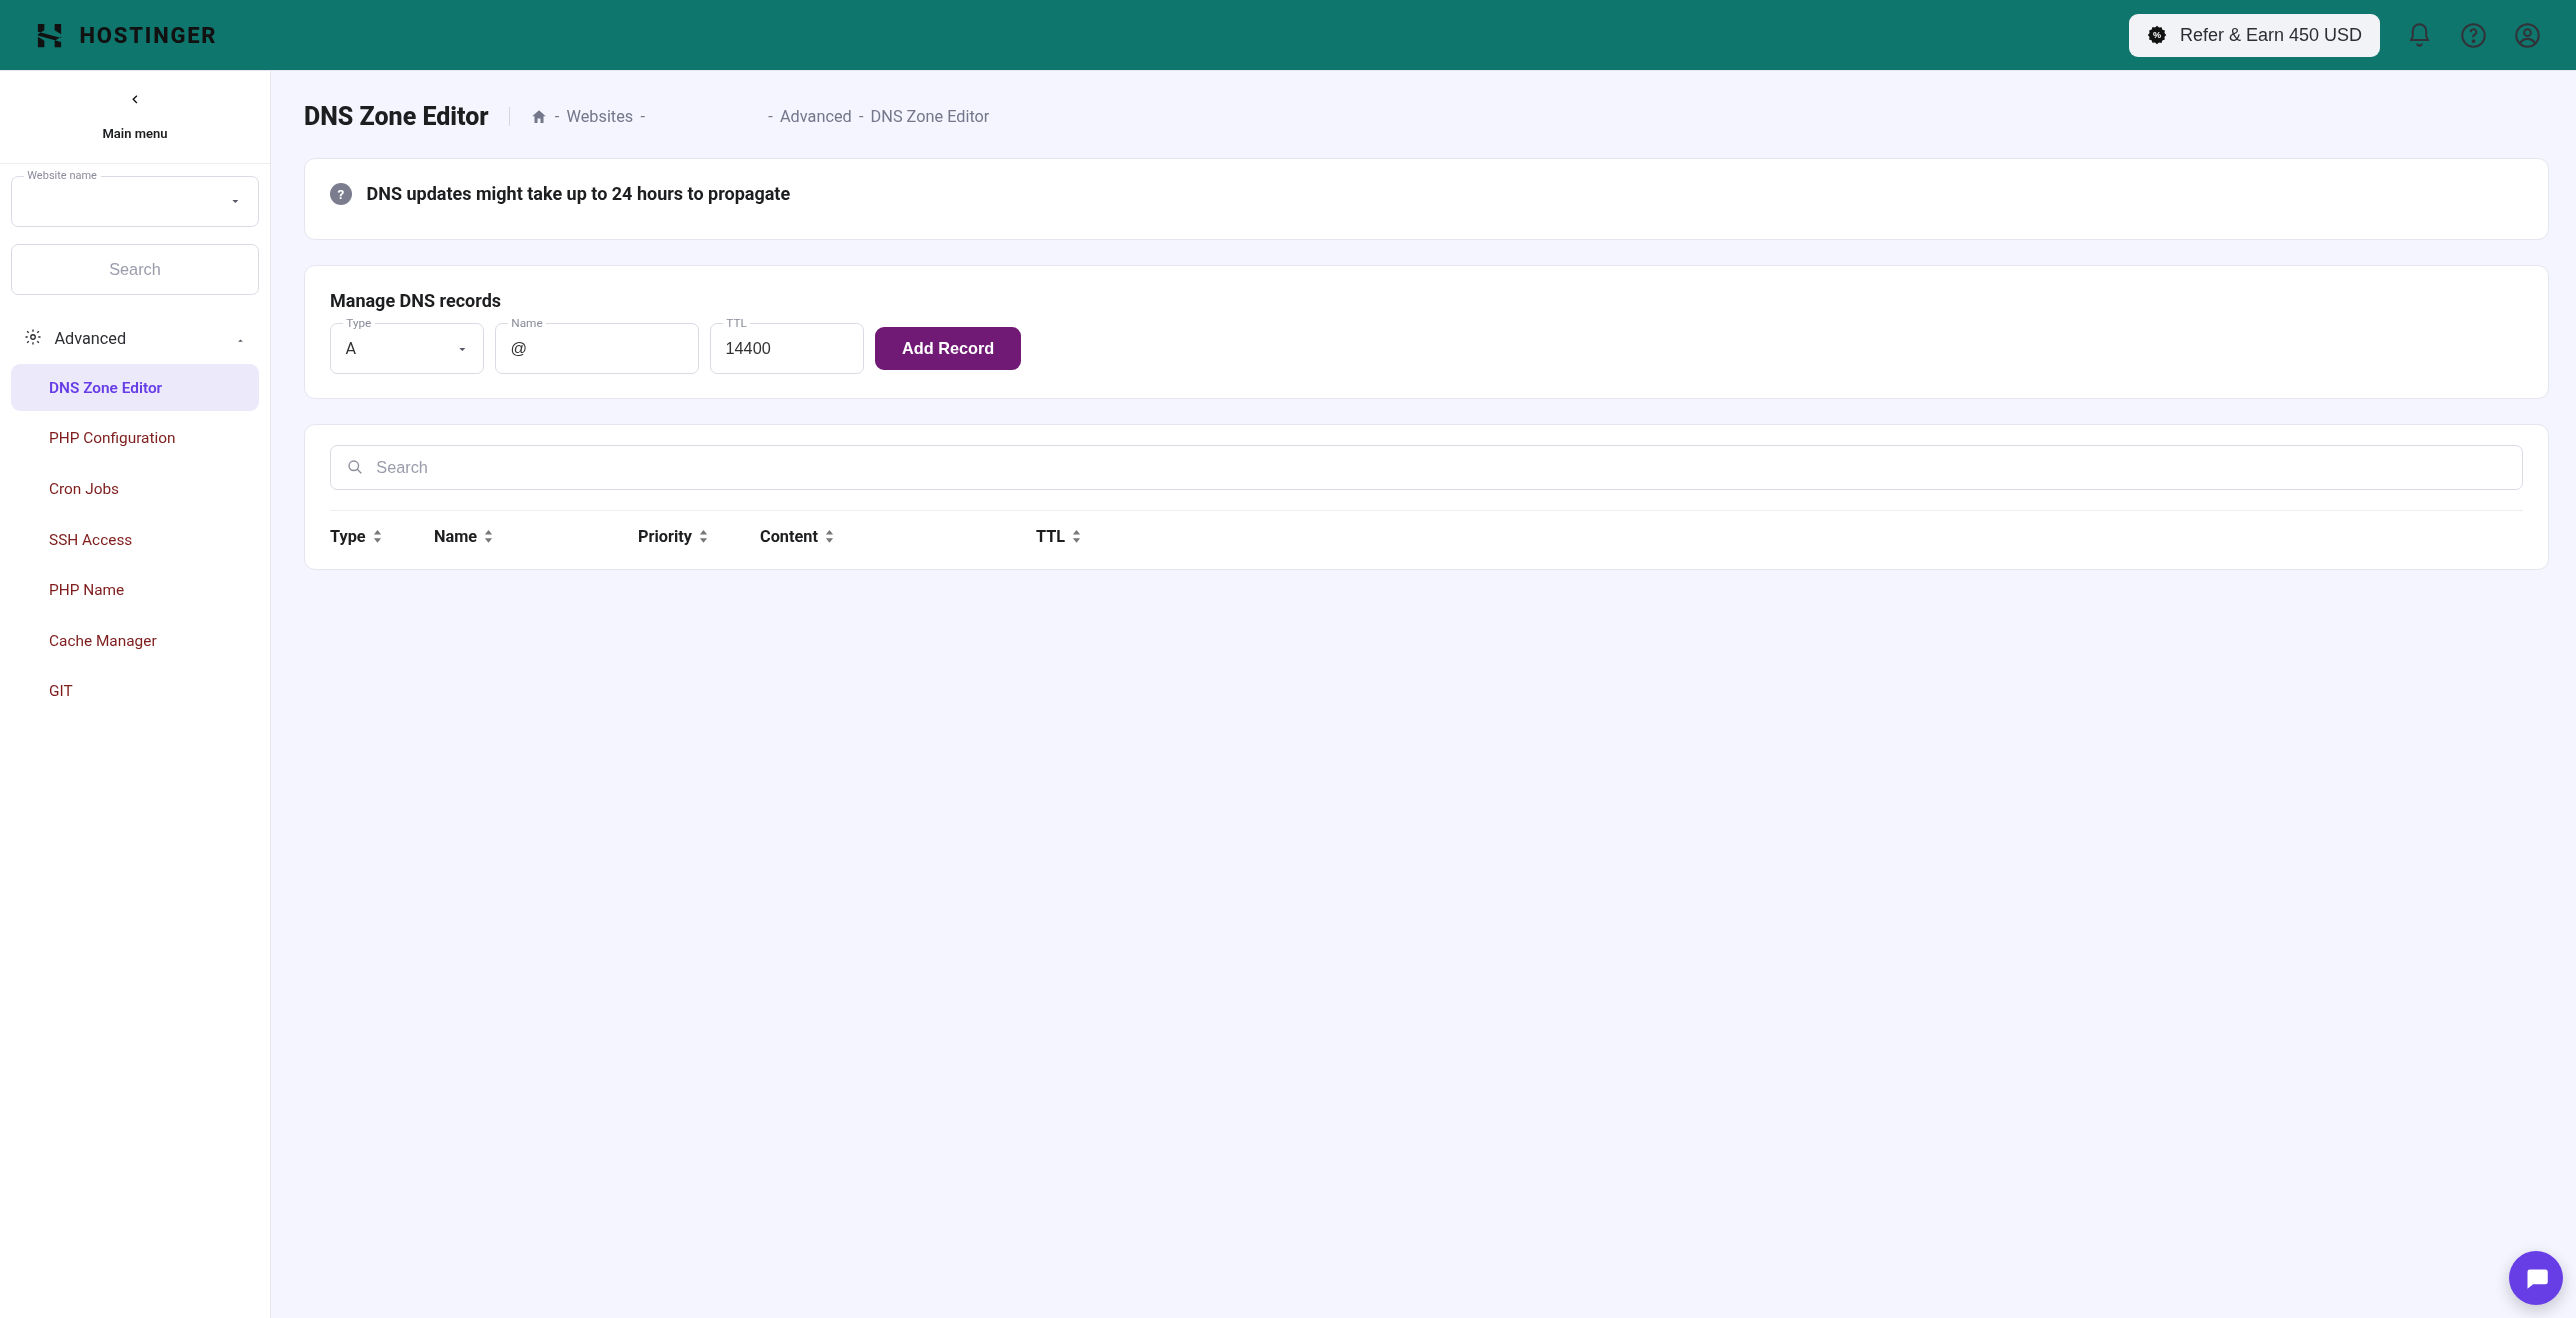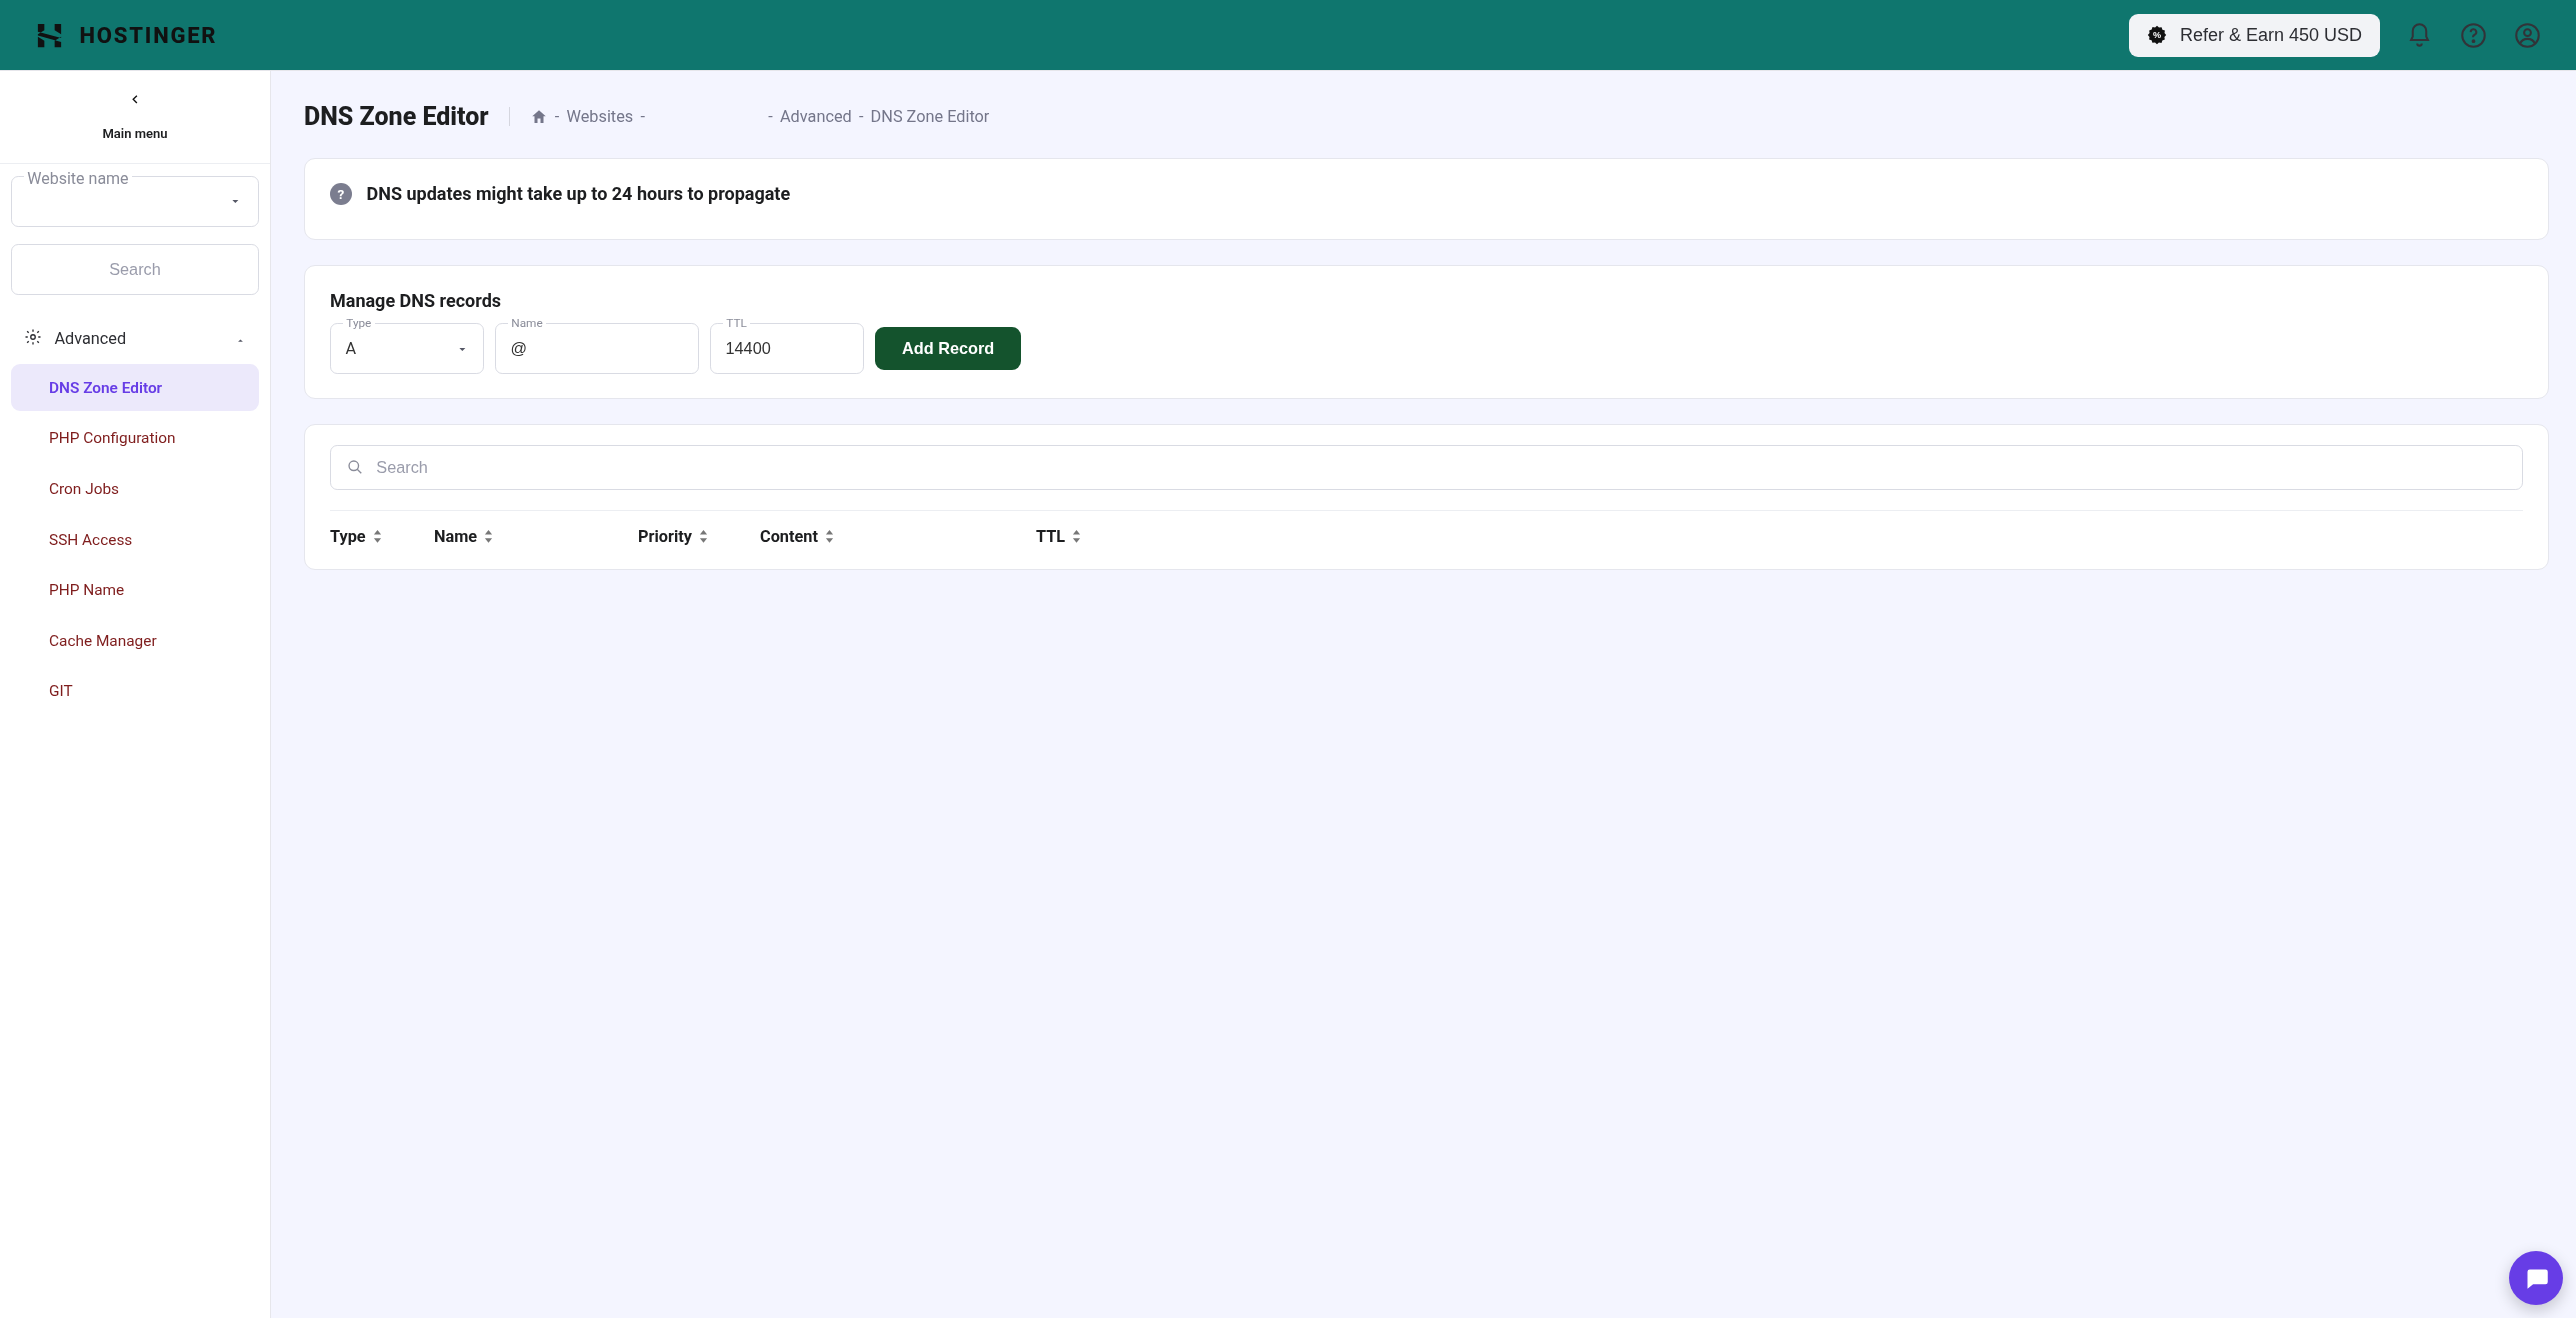--- a/index.html
+++ b/index.html
@@ -80,21 +80,21 @@
     border-bottom:0.9px solid #eceef2;
     cursor:pointer;
     flex-direction:column;
   }
   .main-menu-row svg { display:block; }
   .side-pad { padding: 12.7px 11px 27px 11px; }
   .field-wrap { position:relative; margin-bottom:16.3px; }
   .floating-label {
     position:absolute; top:-7.2px; left:12.7px;
     background:#fff; padding:0 3.6px;
-    font-size:16px; color:#8a8c99;
+    font-size:11px; color:#8a8c99;
   }
   .select-like {
     width:100%;
     border:0.9px solid #d9dbe3;
     border-radius:7.2px;
     height:51px;
     background:#fff;
     display:flex; align-items:center; justify-content:flex-end;
     padding:0 16.3px;
     color:#565866;
@@ -161,21 +161,21 @@
     font-size:11.8px; color:#8a8c99; padding:0 3.6px;}
   .finput {
     height:51px; border:0.9px solid #d9dbe3; border-radius:7.2px;
     padding:0 14.5px; font-size:16.3px; color:#333; background:#fff; outline:none;
     width:100%;
   }
   .finput.select { display:flex;align-items:center;justify-content:space-between;cursor:pointer;}
   .finput::placeholder{color:#9a9cab;}
   .w-type{width:154px;} .w-name{width:204px;} .w-points{width:308px;} .w-ttl{width:154px;}
   .add-btn{
-    background:#14532d; color:#fff; font-weight:700; font-size:16.3px;
+    background:#701a75; color:#fff; font-weight:700; font-size:16.3px;
     border:none; border-radius:9px; padding:0 27px; height:43px; cursor:pointer;
     align-self:center;
   }
 
   .records-card { padding:20px 25px 9px 25px;}
   .rec-search-wrap {
     border:0.9px solid #d9dbe3; border-radius:7.2px;
     display:flex; align-items:center; gap:12.7px;
     padding:0 16.3px; height:45px; margin-bottom:20px;
   }

